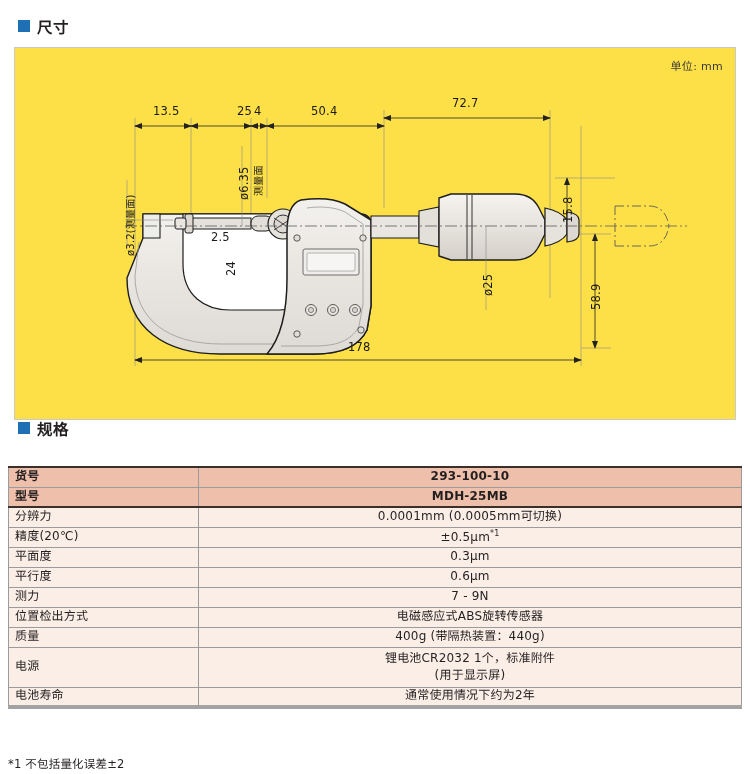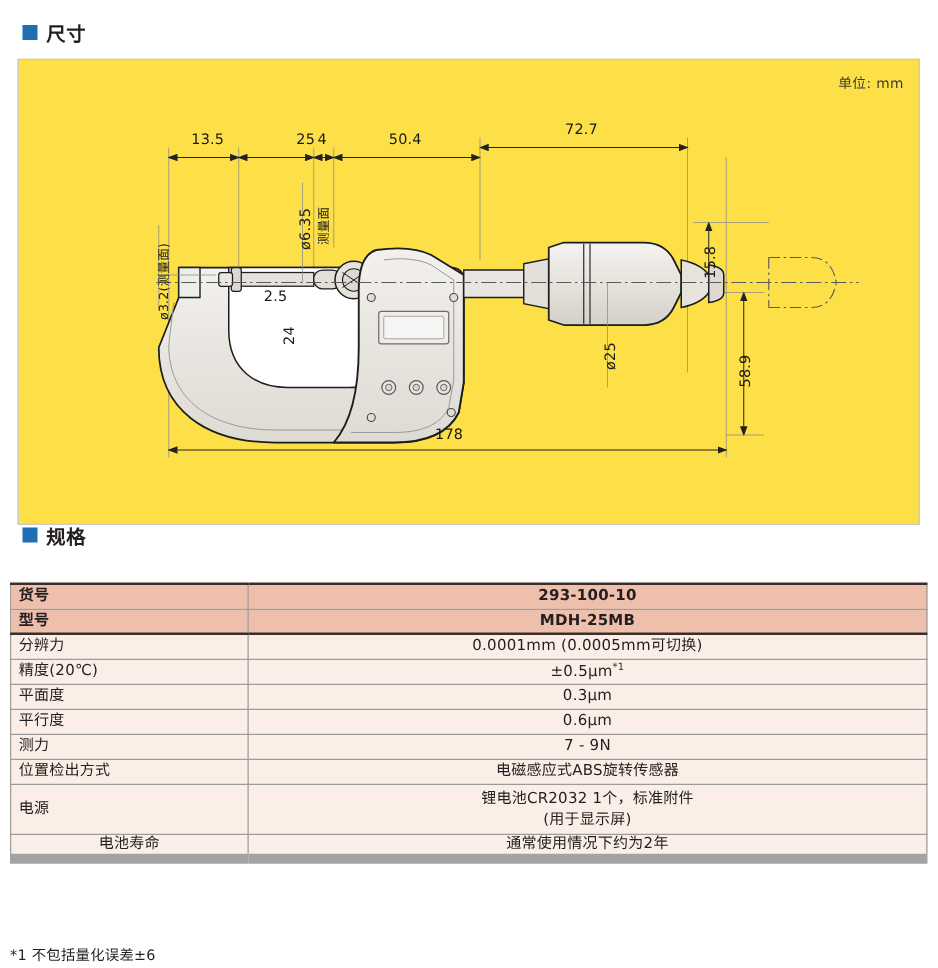--- a/index.html
+++ b/index.html
@@ -76,21 +76,21 @@
     text-align:center;
     font-size:12px;
     letter-spacing:.2px;
   }
   .spec tr.head td{
     background:#eec0ab;
     font-weight:700;
   }
   .spec tr.head-first td{border-top:2px solid #3b2f2a;}
   .spec tr.head-last td{border-bottom:2px solid #3b2f2a;}
-  .spec tr.last td{border-bottom:8px solid #a3a3a3;text-align:center;}
+  .spec tr.last td{border-bottom:4px solid #a3a3a3;}
   .spec td.tall{height:40px;}
   .spec td.two-line{line-height:1.45;}
   .sup{font-size:8px;vertical-align:super;}
 
   .footnote{
     position:absolute;left:8px;top:755px;
     font-size:11.5px;color:#231f20;letter-spacing:.2px;
   }
 </style>
 </head>
@@ -323,28 +323,32 @@
       </tr>
       <tr>
         <td class="lbl">测力</td>
         <td class="val">7 - 9N</td>
       </tr>
       <tr>
         <td class="lbl">位置检出方式</td>
         <td class="val">电磁感应式ABS旋转传感器</td>
       </tr>
       <tr>
+        <td class="lbl">质量</td>
+        <td class="val">400g (带隔热装置：440g)</td>
+      </tr>
+      <tr>
         <td class="lbl tall">电源</td>
         <td class="val tall two-line">
           <div>锂电池CR2032 1个，标准附件</div>
           <div>(用于显示屏)</div>
         </td>
       </tr>
       <tr class="last">
         <td class="lbl">电池寿命</td>
         <td class="val">通常使用情况下约为2年</td>
       </tr>
     </tbody>
   </table>
 
-  <div class="footnote">*1 不包括量化误差±6</div>
+  <div class="footnote">*1 不包括量化误差±2</div>
 
 </div>
 
 </body></html>

